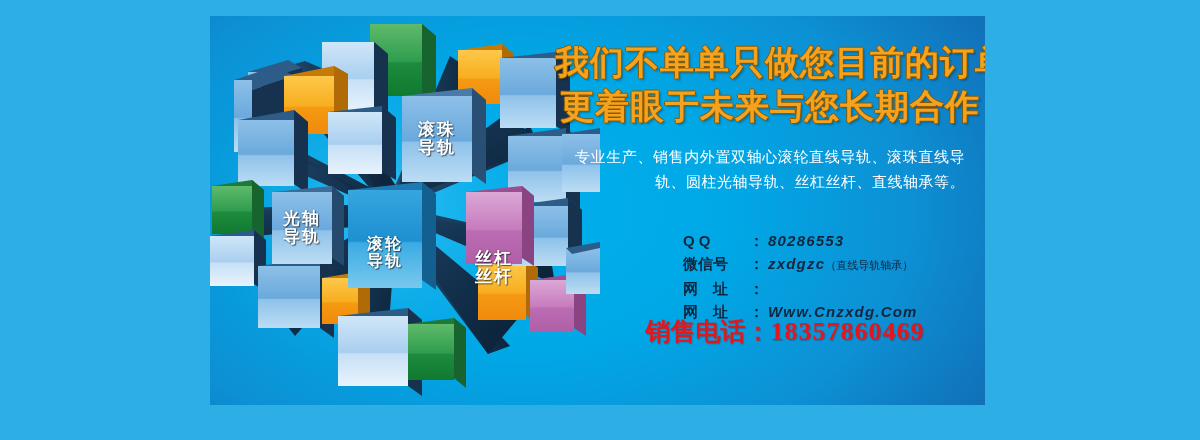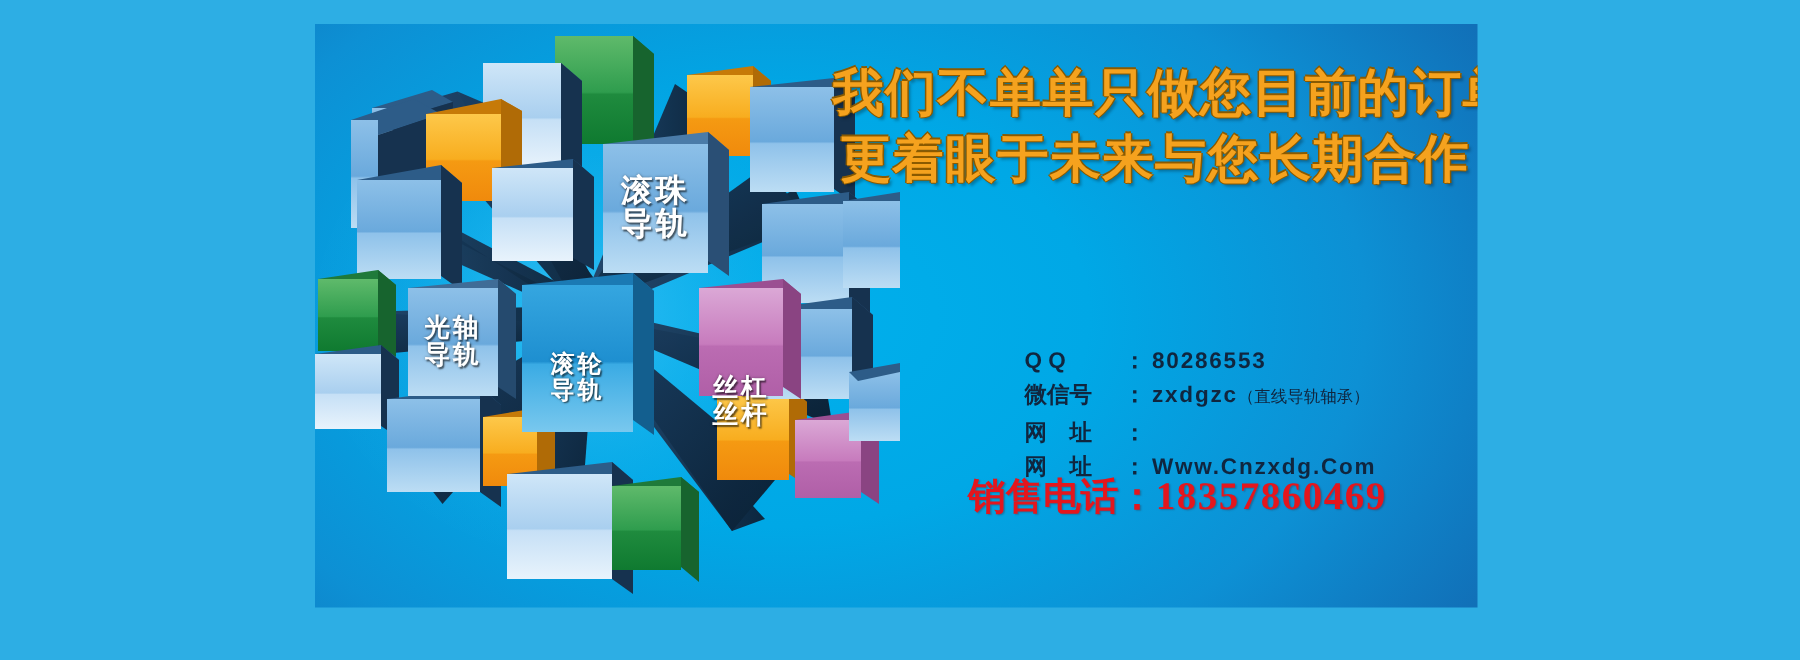--- a/index.html
+++ b/index.html
@@ -107,20 +107,21 @@
     color: #10263f;
     display: flex;
     justify-content: space-between;
   }
   .clabel.qq { letter-spacing: 0; }
   .ccolon { flex: 0 0 auto; padding-right: 4px; font-weight: bold; }
   .cval {
     font-weight: bold;
     letter-spacing: 1.2px;
     color: #10263f;
+    font-style: italic;
   }
   .cnote {
     font-weight: normal;
     font-size: 11px;
     letter-spacing: 0;
   }
 
   .phone {
     position: absolute;
     left: 30px;
@@ -382,21 +383,21 @@
           <rect x="256" y="176" width="56" height="72" fill="url(#gPurple)"></rect>
         </g>
 
         <g>
           <polygon points="138,174 212,166 226,178 152,186" fill="#1b7ab4"></polygon>
           <polygon points="212,166 226,178 226,274 212,264" fill="#135f8f"></polygon>
           <rect x="138" y="174" width="74" height="98" fill="url(#gBlueBright)"></rect>
         </g>
       </svg>
 
-      <div class="cube-label" style="left:192px; top:80px; width:70px; height:86px; font-size:21px; letter-spacing:2px;">
+      <div class="cube-label" style="left:192px; top:80px; width:70px; height:86px; font-size:17px; letter-spacing:2px;">
         <span>滚珠</span>
         <span>导轨</span>
       </div>
 
       <div class="cube-label" style="left:62px; top:176px; width:60px; height:72px; font-size:17px; letter-spacing:2px;border-radius:16px;">
         <span>光轴</span>
         <span>导轨</span>
       </div>
 
       <div class="cube-label" style="left:138px; top:174px; width:74px; height:126px; font-size:16px; letter-spacing:2px;">
@@ -410,20 +411,21 @@
       </div>
     </div>
 
     <div class="content">
 
       <div class="headline">
         <div>我们不单单只做您目前的订单</div>
         <div>更着眼于未来与您长期合作</div>
       </div>
 
+      <div class="desc">专业生产、销售内外置双轴心滚轮直线导轨、滚珠直线导轨、圆柱光轴导轨、丝杠丝杆、直线轴承等。</div>
 
       <div class="contact">
 
         <div class="crow">
           <span class="clabel qq">Q  Q</span>
           <span class="ccolon">：</span>
           <span class="cval">80286553</span>
         </div>
 
         <div class="crow">

